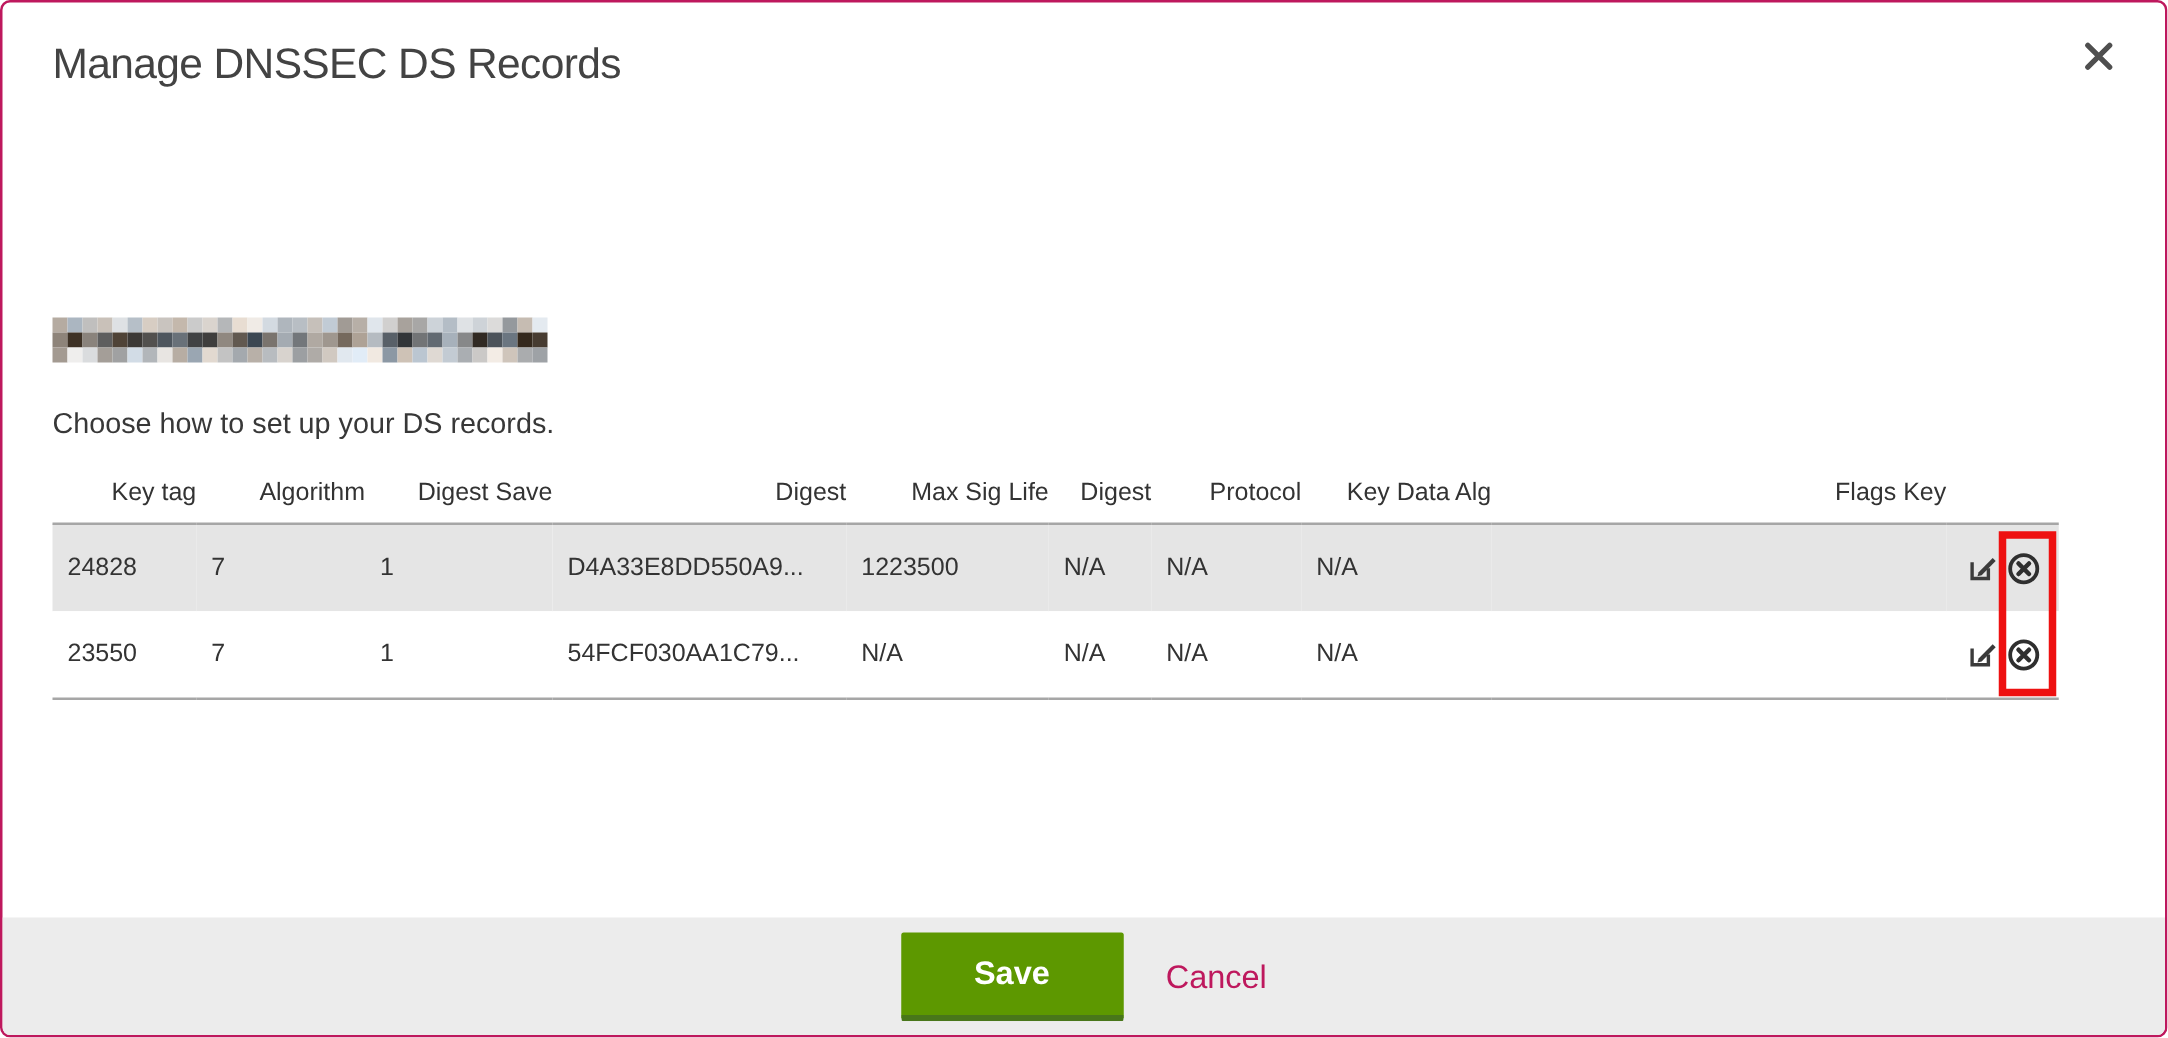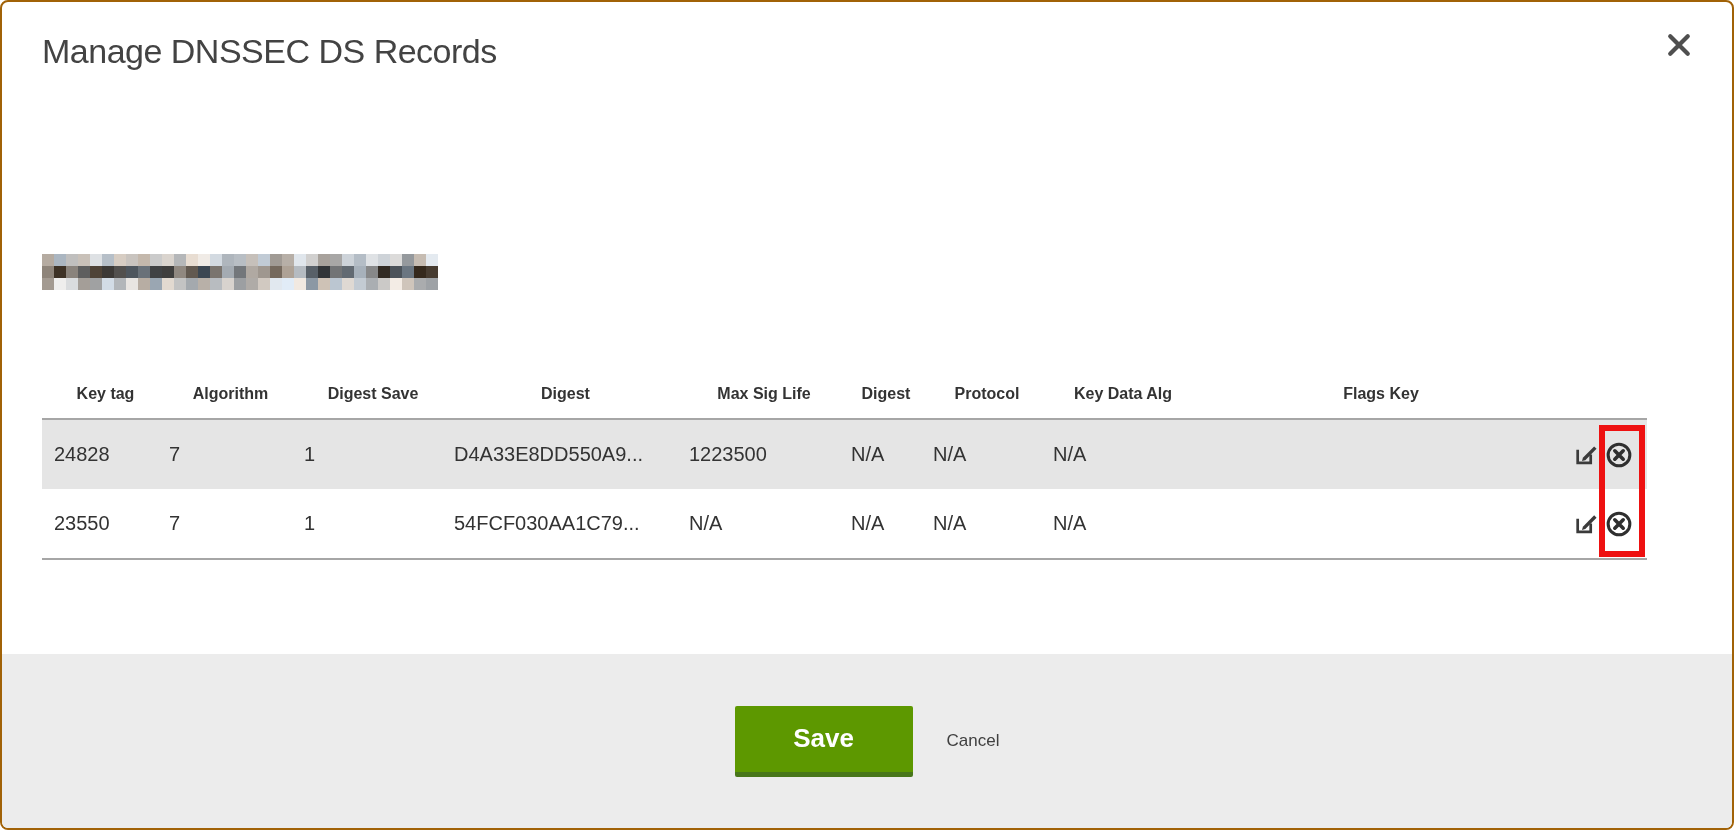--- a/index.html
+++ b/index.html
@@ -6,21 +6,21 @@
   html,body { background:#fff; }
   body {
     width: 1734px; height: 830px;
     font-family: "Liberation Sans", sans-serif;
     color: #3b3b3b;
     position: relative;
   }
   .modal {
     position: absolute; inset: 0;
     width: 1734px; height: 830px;
-    border: 2px solid #a16207;
+    border: 2px solid #be185d;
     border-radius: 8px;
     background: #fff;
     overflow: hidden;
   }
   .modal-title {
     position: absolute; top: 30px; left: 40px;
     font-size: 34px; font-weight: 400; color: #434343;
     letter-spacing: -0.5px;
   }
   .close-btn {
@@ -40,22 +40,22 @@
   .instruction {
     position: absolute; top: 323px; left: 40px;
     font-size: 23px; color: #383838;
   }
   .table-wrap {
     position: absolute; top: 368px; left: 40px;
     width: 1605px;
   }
   table.ds-table { width: 1605px; border-collapse: collapse; table-layout: fixed; }
   table.ds-table th {
-    height: 49px; text-align: center; vertical-align: middle;
-    font-size: 16px; font-weight: 700; color: #333;
+    height: 49px; text-align: right; vertical-align: middle;
+    font-size: 20px; font-weight: 400; color: #333;
     padding-left: 12px;
     border-bottom: 2px solid #a6a6a6;
   }
   table.ds-table td {
     height: 70px; vertical-align: middle;
     font-size: 20px; color: #333;
     padding-left: 12px;
   }
   tr.row-odd td { background: #e5e5e5; }
   tr.row-even td { background: #ffffff; }
@@ -78,37 +78,37 @@
     background: #fff;
     border: 3px solid #699d12;
     color: #699d12;
     font-size: 21px;
     font-family: "Liberation Sans", sans-serif;
     display: flex; align-items: center; justify-content: center;
     cursor: pointer;
   }
   .footer {
     position: absolute; left: 0; bottom: 0;
-    width: 100%; height: 174px;
+    width: 100%; height: 94px;
     background: #ececec;
     display: flex; align-items: center; justify-content: center; gap: 34px;
   }
   .save-btn {
     width: 178px; height: 71px;
     background: #5d9800;
     border: none;
     border-bottom: 5px solid #48761a;
     border-radius: 2px;
     color: #ffffff;
     font-size: 26px; font-weight: 700;
     font-family: "Liberation Sans", sans-serif;
     cursor: pointer;
   }
   .cancel-link {
-    font-size: 17px; color: #404040;
+    font-size: 26px; color: #be185d;
     text-decoration: none; cursor: pointer; text-align: center;
   }
 </style>
 </head>
 <body>
 
 <div class="modal">
 
   <div class="modal-title">Manage DNSSEC DS Records</div>
 
@@ -213,20 +213,21 @@
       <span style="background: rgb(107, 118, 129);"></span>
       <span style="background: rgb(207, 197, 187);"></span>
       <span style="background: rgb(198, 188, 178);"></span>
       <span style="background: rgb(53, 41, 29);"></span>
       <span style="background: rgb(170, 172, 174);"></span>
       <span style="background: rgb(228, 234, 240);"></span>
       <span style="background: rgb(71, 60, 49);"></span>
       <span style="background: rgb(158, 162, 166);"></span>
     </div>
 
+  <div class="instruction">Choose how to set up your DS records.</div>
 
   <div class="table-wrap">
     <table class="ds-table">
       <colgroup>
         <col style="width:115px">
           <col style="width:135px">
           <col style="width:150px">
         <col style="width:235px">
           <col style="width:162px">
           <col style="width:82px">

